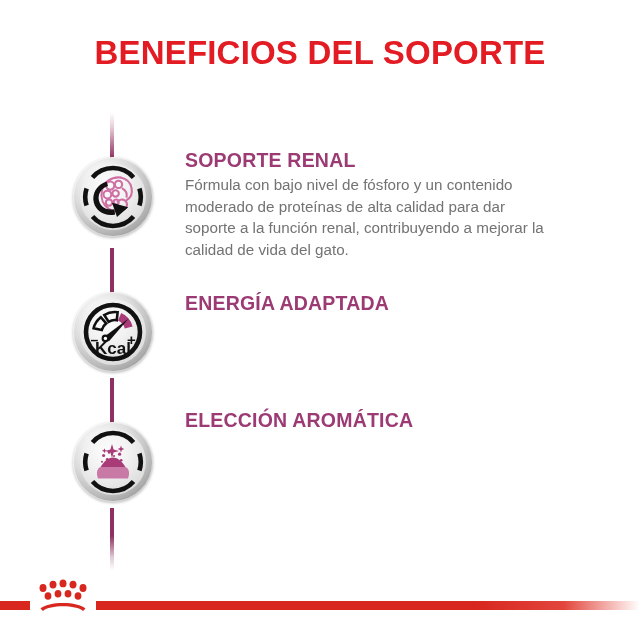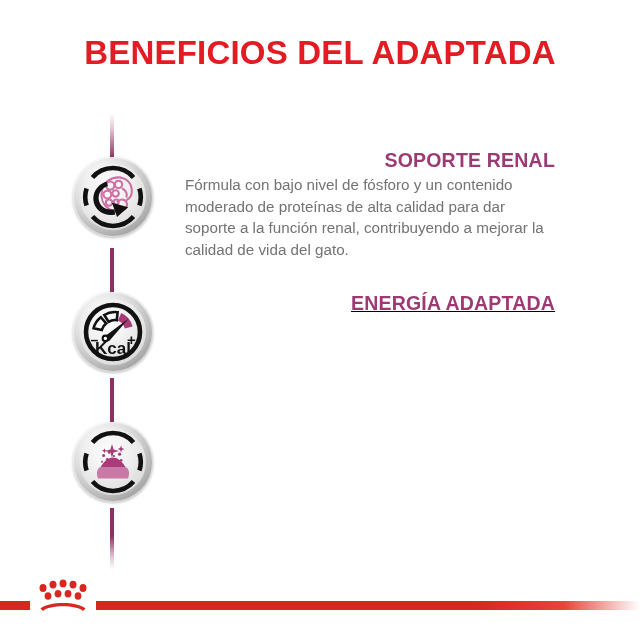--- a/index.html
+++ b/index.html
@@ -102,31 +102,30 @@
     width: 370px;
   }
   .block h2 {
     margin: 0 0 2px 0;
     font-size: 19.5px;
     font-weight: 700;
     letter-spacing: 0.2px;
     color: #9c3a74;
     font-family: "Liberation Sans", sans-serif;
     white-space: nowrap;
-    text-align: right;
   }
   .block p {
     margin: 0;
     font-size: 15.2px;
     line-height: 21.5px;
     color: #737373;
     font-family: "Liberation Sans", sans-serif;
   }
   #block-renal { top: 149px; }
-  #block-energy { top: 292px; text-decoration: underline; }
+  #block-energy { top: 292px; }
   #block-aroma { top: 409px; }
 
   
   .footer-bar-left {
     position: absolute;
     left: 0;
     top: 601px;
     width: 30px;
     height: 9px;
     background: #d8271f;
@@ -146,21 +145,21 @@
     width: 62px;
     height: 40px;
     z-index: 3;
   }
 </style>
 </head>
 <body>
 
 <div class="page">
 
-  <div class="title">BENEFICIOS DEL ADAPTADA</div>
+  <div class="title">BENEFICIOS DEL SOPORTE</div>
 
   <div class="spine spine-top"></div>
   <div class="spine spine-mid1"></div>
   <div class="spine spine-mid2"></div>
   <div class="spine spine-bottom"></div>
 
   <div class="badge" id="badge-kidney">
     <svg viewBox="0 0 80 80" xmlns="http://www.w3.org/2000/svg">
 
       <g fill="none" stroke="#111111" stroke-width="4.6" stroke-linecap="butt">
@@ -258,20 +257,21 @@
         <circle cx="29.0" cy="39.8" r="1.0"></circle>
 
         <path d="M39.0 22.0 L40.6 27.4 L46.0 29.0 L40.6 30.6 L39.0 36.0 L37.4 30.6 L32.0 29.0 L37.4 27.4 Z"></path>
         <path d="M48.0 23.6 L48.9 26.1 L51.4 27.0 L48.9 27.9 L48.0 30.4 L47.1 27.9 L44.6 27.0 L47.1 26.1 Z"></path>
         <path d="M31.4 26.2 L32.1 28.0 L33.9 28.7 L32.1 29.4 L31.4 31.2 L30.7 29.4 L28.9 28.7 L30.7 28.0 Z"></path>
       </g>
     </svg>
   </div>
 
   <div class="block" id="block-aroma">
+    <h2>ELECCIÓN AROMÁTICA</h2>
   </div>
 
   <div class="footer-bar-left"></div>
   <div class="footer-bar-right"></div>
 
   <svg class="crown" viewBox="0 0 62 40" xmlns="http://www.w3.org/2000/svg">
     <g fill="#d8271f">
 
       <ellipse cx="11.0" cy="13.0" rx="3.5" ry="3.9"></ellipse>
       <ellipse cx="21.0" cy="9.6" rx="3.5" ry="3.9"></ellipse>

